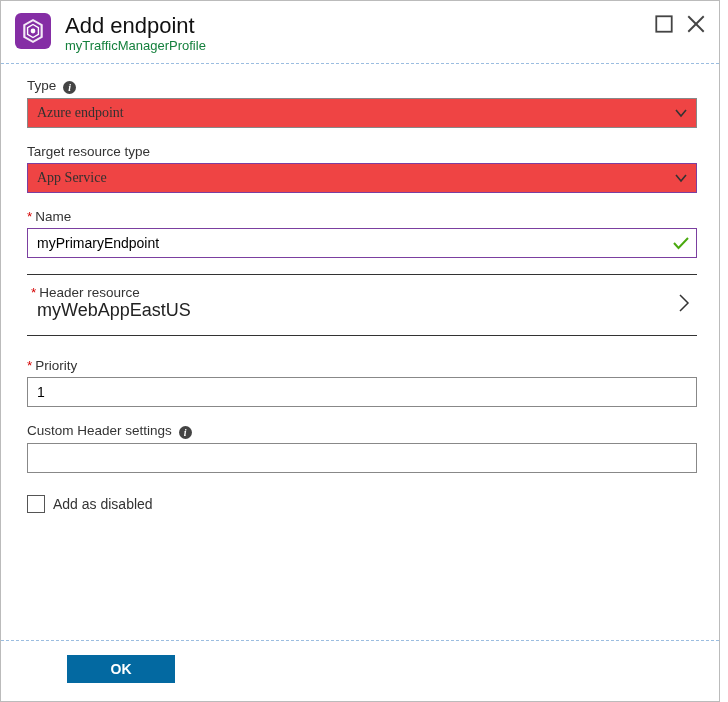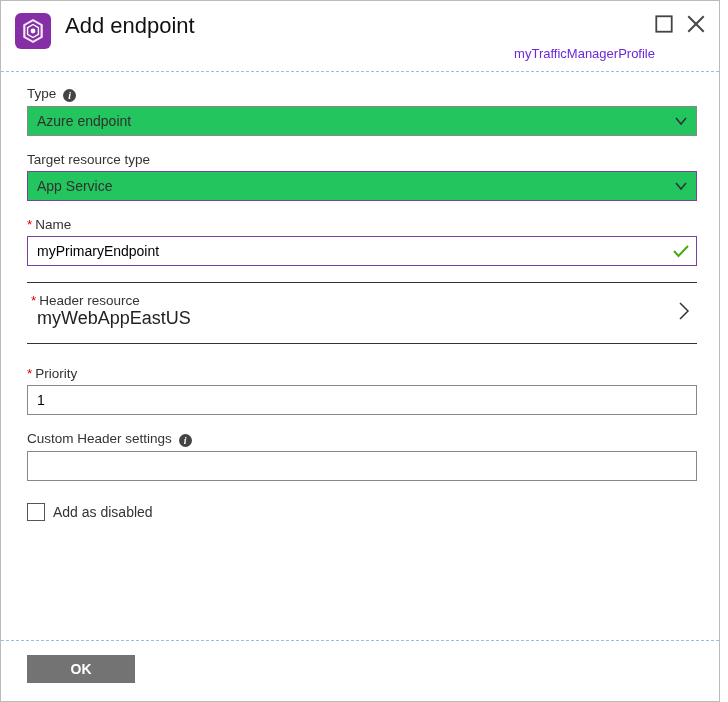--- a/index.html
+++ b/index.html
@@ -37,23 +37,22 @@
   .header-icon svg { width: 26px; height: 26px; }
   .header-titles { flex: 1; }
   .header-title {
     font-size: 22px;
     font-weight: 400;
     color: #111;
     line-height: 1.15;
   }
   .header-subtitle {
     font-size: 13px;
-    color: #6d28d9;
-    margin-top: 8px;
-    text-align: right;
+    color: #15803d;
+    margin-top: 0px;
   }
   .header-ctrls {
     display: flex;
     gap: 14px;
     padding-top: 2px;
   }
   .header-ctrls .ctrl {
     width: 18px; height: 18px;
     display: flex; align-items: center; justify-content: center;
     color: #444;
@@ -85,24 +84,24 @@
     font-family: Georgia, serif;
     align-items: center;
     justify-content: center;
     margin-left: 3px;
     vertical-align: -1px;
   }
   .select, .input {
     width: 100%;
     height: 30px;
     border: 1px solid #888;
-    background: #22c55e;
+    background: #ef4444;
     font-size: 14px;
     padding: 0 34px 0 9px;
-    font-family: Liberation Sans, sans-serif;
+    font-family: Liberation Serif, serif;
     display: flex;
     align-items: center;
     position: relative;
     cursor: pointer;
   }
   .select.accent, .input.accent {
     border: 1px solid #7b3fa0;
   }
   .chevron {
     position: absolute;
@@ -169,27 +168,28 @@
     background: #fff;
   }
   .cb-label { font-size: 14px; color: #333; }
   .footer {
     border-top: 1px dashed #9bbde0;
     padding: 14px 22px 18px 26px;
   }
   .ok-btn {
     min-width: 108px;
     height: 28px;
-    background: #737373;
+    background: #0369a1;
     color: #fff;
     border: none;
     font-size: 14px;
     font-weight: 600;
     cursor: pointer;
     padding: 0 16px;
+    margin-left: 40px;
   }
 </style>
 </head>
 <body>
 
 <div class="panel">
 
   <div class="header">
     <div class="header-icon">
       <svg viewBox="0 0 24 24">

